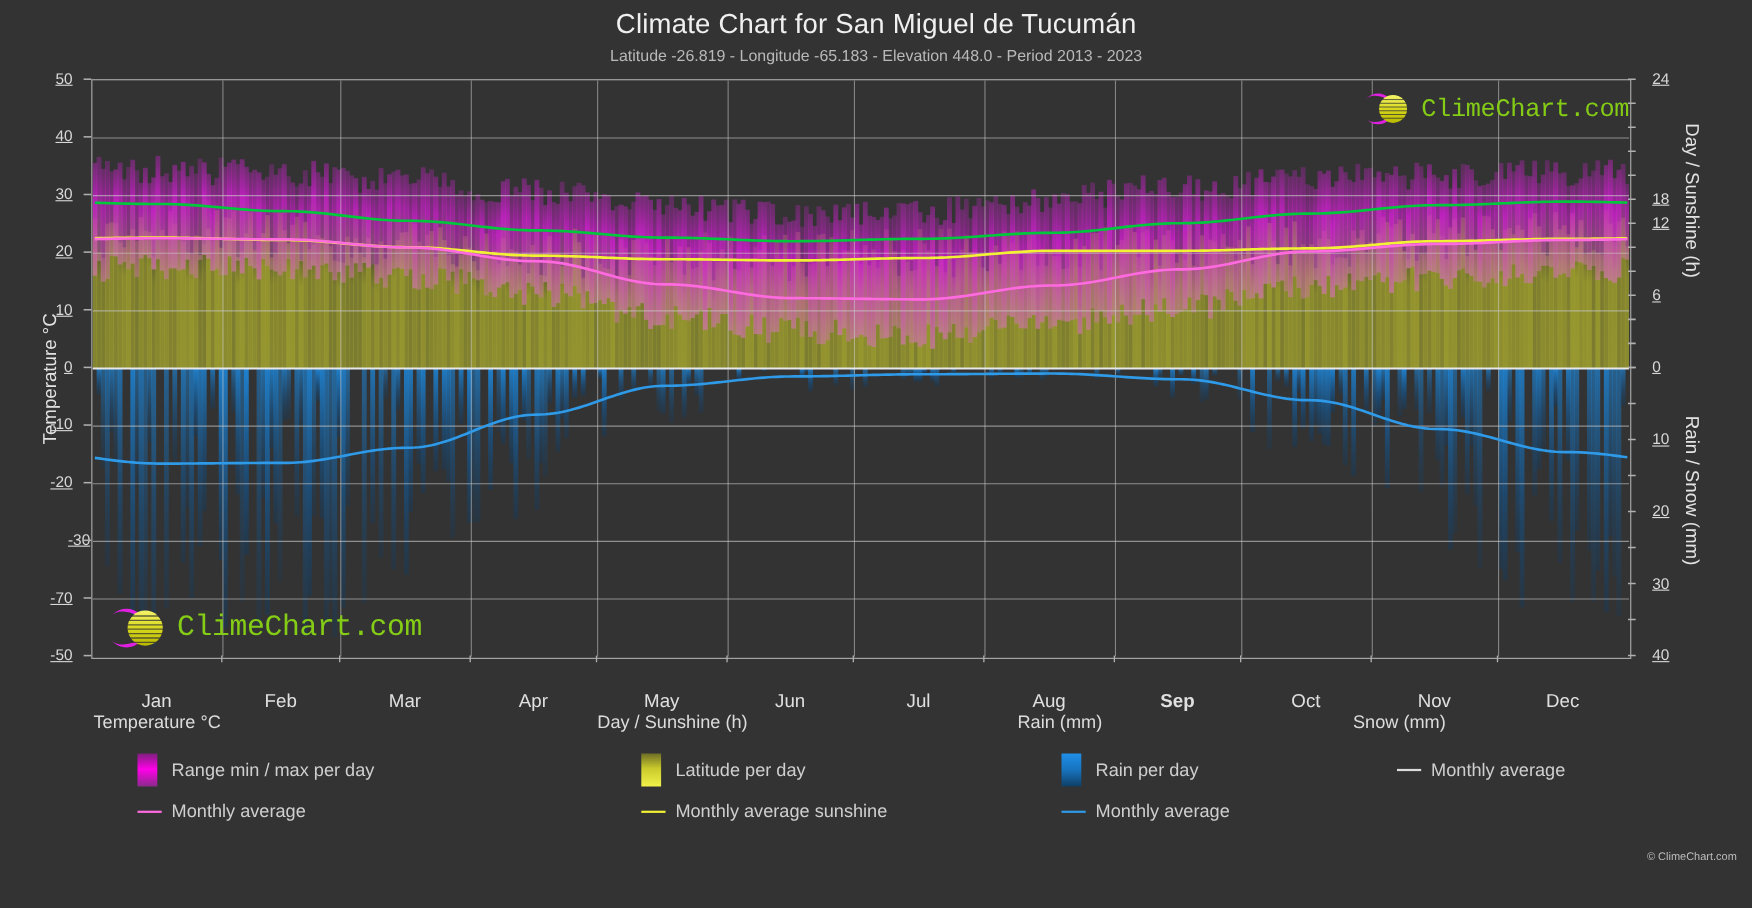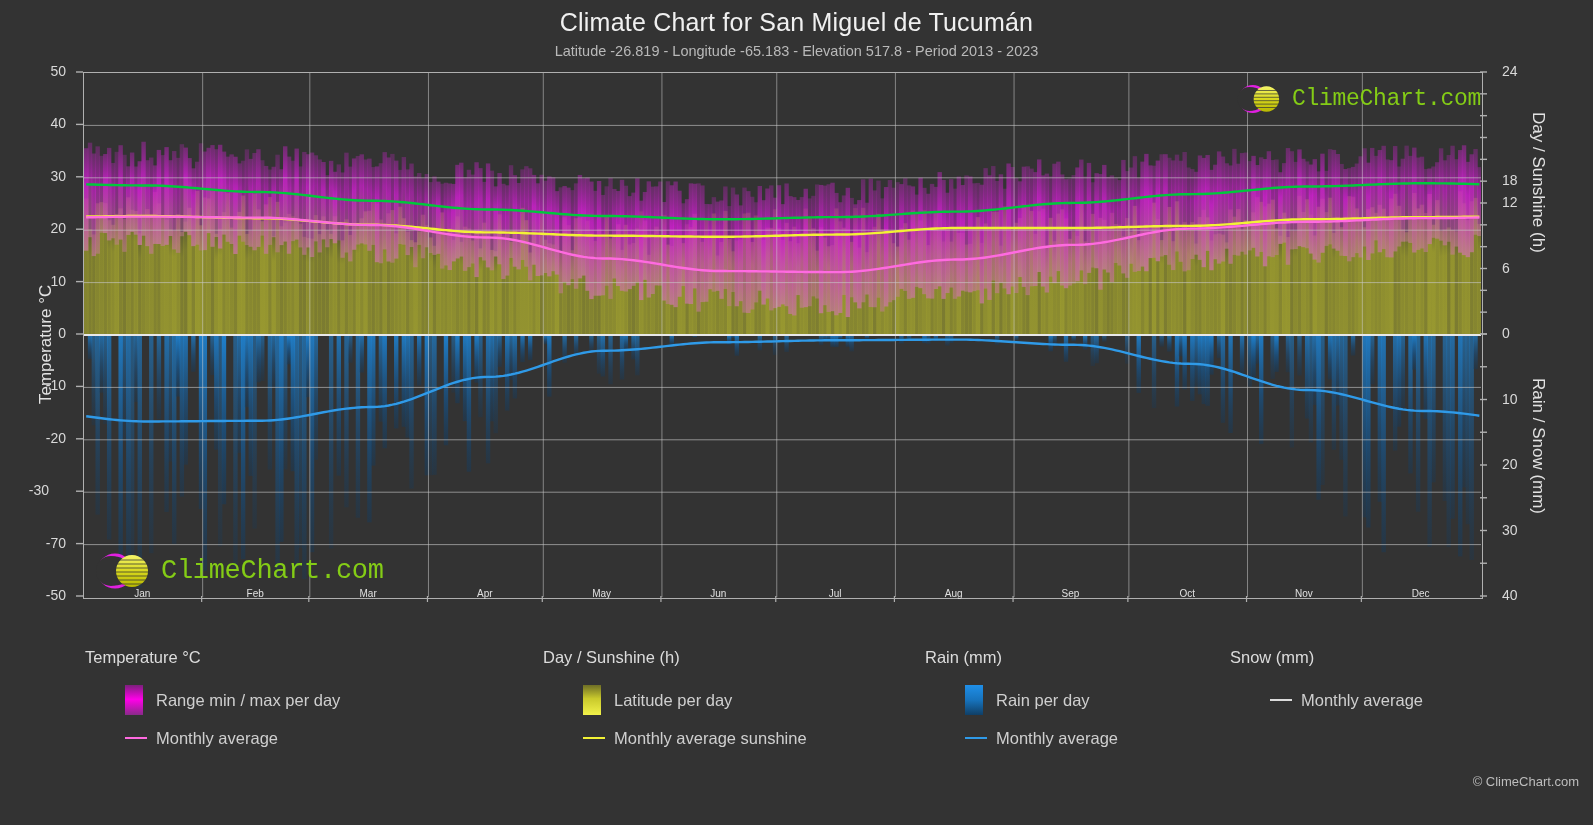--- a/index.html
+++ b/index.html
@@ -34,45 +34,45 @@
   #plotsvg{position:absolute;left:0;top:0;}
   
   .vtitle{
     position:absolute;font-size:17px;color:#e2e2e2;white-space:nowrap;
     transform-origin:0 0;
   }
   #ytitle-left{left:36px;top:404px;transform:rotate(-90deg);}
   #ytitle-r1{left:1548px;top:112px;transform:rotate(90deg);}
   #ytitle-r2{left:1548px;top:378px;transform:rotate(90deg);}
   
-  .tick{position:absolute;font-size:14px;color:#d9d9d9;white-space:nowrap;}
+  .tick{position:absolute;font-size:14px;color:#d9d9d9;white-space:nowrap;text-decoration:underline;}
   .tick-l{text-align:right;width:46px;}
   .tick-r{text-align:left;width:46px;}
-  .xtick{position:absolute;font-size:10px;color:#e0e0e0;text-align:center;width:120px;top:588px;}
+  .xtick{position:absolute;font-size:17px;color:#e0e0e0;text-align:center;width:120px;top:628px;}
   
   #legend{position:absolute;left:0;top:648px;width:1593px;height:170px;}
   .lgcol{position:absolute;top:0;}
   .lghead{font-size:16.5px;color:#dcdcdc;margin-bottom:14px;white-space:nowrap;}
   .lgrow{display:flex;align-items:center;height:38px;margin-left:40px;}
   .lgtext{font-size:16.5px;color:#cfcfcf;white-space:nowrap;}
   .sw-box{width:18px;height:30px;margin-right:13px;flex:0 0 auto;}
   .sw-line{width:22px;height:0;border-top:2px solid;margin-right:9px;flex:0 0 auto;}
-  #copyright{position:absolute;right:14px;top:774px;font-size:13px;color:#bdbdbd;}
+  #copyright{position:absolute;right:14px;top:774px;font-size:10px;color:#bdbdbd;}
   
   .wm{position:absolute;display:flex;align-items:center;}
   .wm-text{font-size:27px;color:#84cc16;letter-spacing:-.3px;font-family:Liberation Mono, monospace;}
   #wm-top{left:1234px;top:82px;}
   #wm-top .wm-text{font-size:23px;}
   #wm-bot{left:93px;top:551px;}
 </style>
 </head>
 <body>
 
 <div id="title">Climate Chart for San Miguel de Tucumán</div>
-<div id="subtitle">Latitude -26.819 - Longitude -65.183 - Elevation 517.8 - Period 2013 - 2023</div>
+<div id="subtitle">Latitude -26.819 - Longitude -65.183 - Elevation 448.0 - Period 2013 - 2023</div>
 
 <div id="plot">
   <svg id="plotsvg" width="1397" height="524" viewBox="0 0 1397 524">
     <defs>
       <linearGradient id="gTemp" x1="0" y1="0" x2="0" y2="1">
         <stop offset="0%" stop-color="#8d2a8d" stop-opacity="0.75"></stop>
         <stop offset="35%" stop-color="#d21fd2" stop-opacity="0.92"></stop>
         <stop offset="100%" stop-color="#c77a9a" stop-opacity="0.85"></stop>
       </linearGradient>
       <linearGradient id="gSun" x1="0" y1="0" x2="0" y2="1">
@@ -1065,21 +1065,21 @@
 
 <div id="ticks-left">
     <div class="tick tick-l" style="left: 20px; top: 63px;">50</div>
     <div class="tick tick-l" style="left: 20px; top: 115.4px;">40</div>
     <div class="tick tick-l" style="left: 20px; top: 167.8px;">30</div>
     <div class="tick tick-l" style="left: 20px; top: 220.2px;">20</div>
     <div class="tick tick-l" style="left: 20px; top: 272.6px;">10</div>
     <div class="tick tick-l" style="left: 20px; top: 325px;">0</div>
     <div class="tick tick-l" style="left: 20px; top: 377.4px;">-10</div>
     <div class="tick tick-l" style="left: 20px; top: 429.8px;">-20</div>
-    <div class="tick tick-l" style="left: 3px; top: 482.2px;">-30</div>
+    <div class="tick tick-l" style="left: 36px; top: 482.2px;">-30</div>
     <div class="tick tick-l" style="left: 20px; top: 534.6px;">-70</div>
     <div class="tick tick-l" style="left: 20px; top: 587px;">-50</div>
   </div>
 <div id="ticks-right">
     <div class="tick tick-r" style="left: 1502px; top: 63px;">24</div>
     <div class="tick tick-r" style="left: 1502px; top: 128.5px; margin-top: 43px;">18</div>
     <div class="tick tick-r" style="left: 1502px; top: 194px;">12</div>
     <div class="tick tick-r" style="left: 1502px; top: 259.5px;">6</div>
     <div class="tick tick-r" style="left: 1502px; top: 325px;">0</div>
     <div class="tick tick-r" style="left: 1502px; top: 390.5px;">10</div>
@@ -1089,21 +1089,21 @@
   </div>
 <div id="ticks-x">
     <div class="xtick" style="left: 82.3247px;">Jan</div>
     <div class="xtick" style="left: 195.233px;">Feb</div>
     <div class="xtick" style="left: 308.141px;">Mar</div>
     <div class="xtick" style="left: 424.877px;">Apr</div>
     <div class="xtick" style="left: 541.612px;">May</div>
     <div class="xtick" style="left: 658.348px;">Jun</div>
     <div class="xtick" style="left: 775.084px;">Jul</div>
     <div class="xtick" style="left: 893.733px;">Aug</div>
-    <div class="xtick" style="left: 1010.47px;">Sep</div>
+    <div class="xtick" style="left: 1010.47px; font-weight: bold;">Sep</div>
     <div class="xtick" style="left: 1127.2px;">Oct</div>
     <div class="xtick" style="left: 1243.94px;">Nov</div>
     <div class="xtick" style="left: 1360.68px;">Dec</div>
   </div>
 
 <div class="wm" id="wm-top">
   <svg width="58" height="34" viewBox="0 0 68 40">
     <defs>
       <linearGradient id="sphTop" x1="0" y1="0" x2="0" y2="1">
         <stop offset="0%" stop-color="#f4f46a"></stop>

